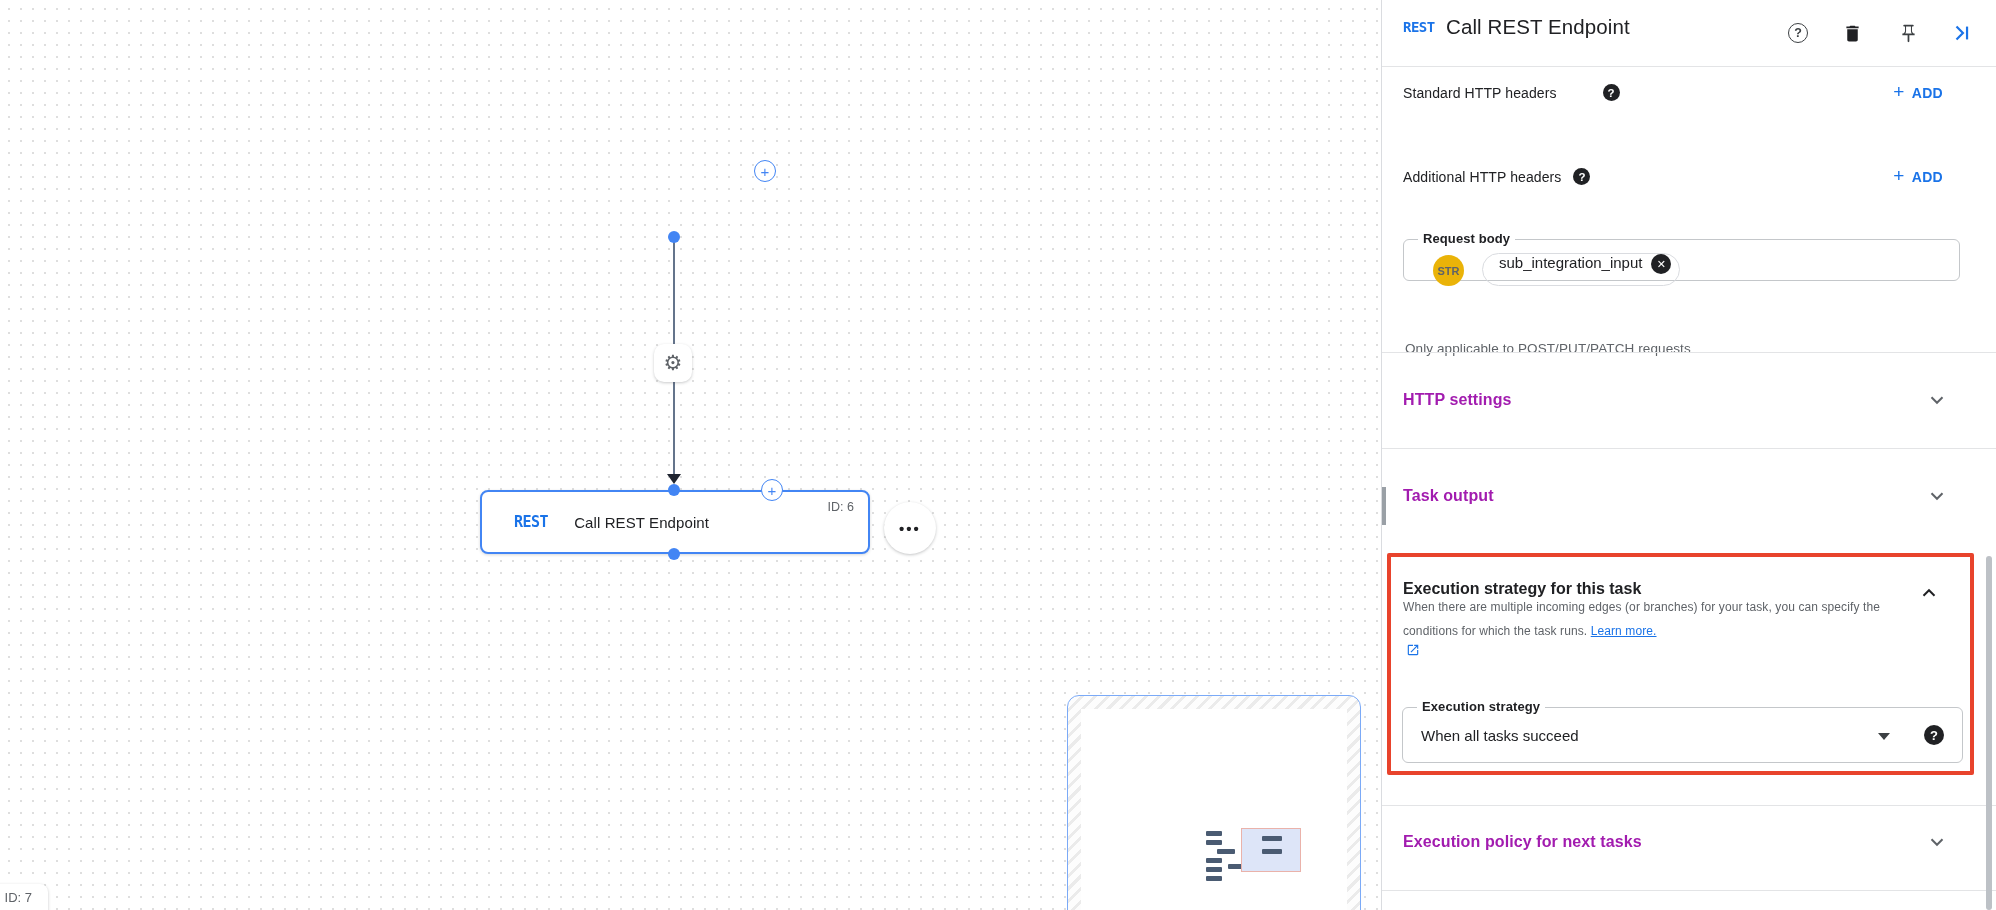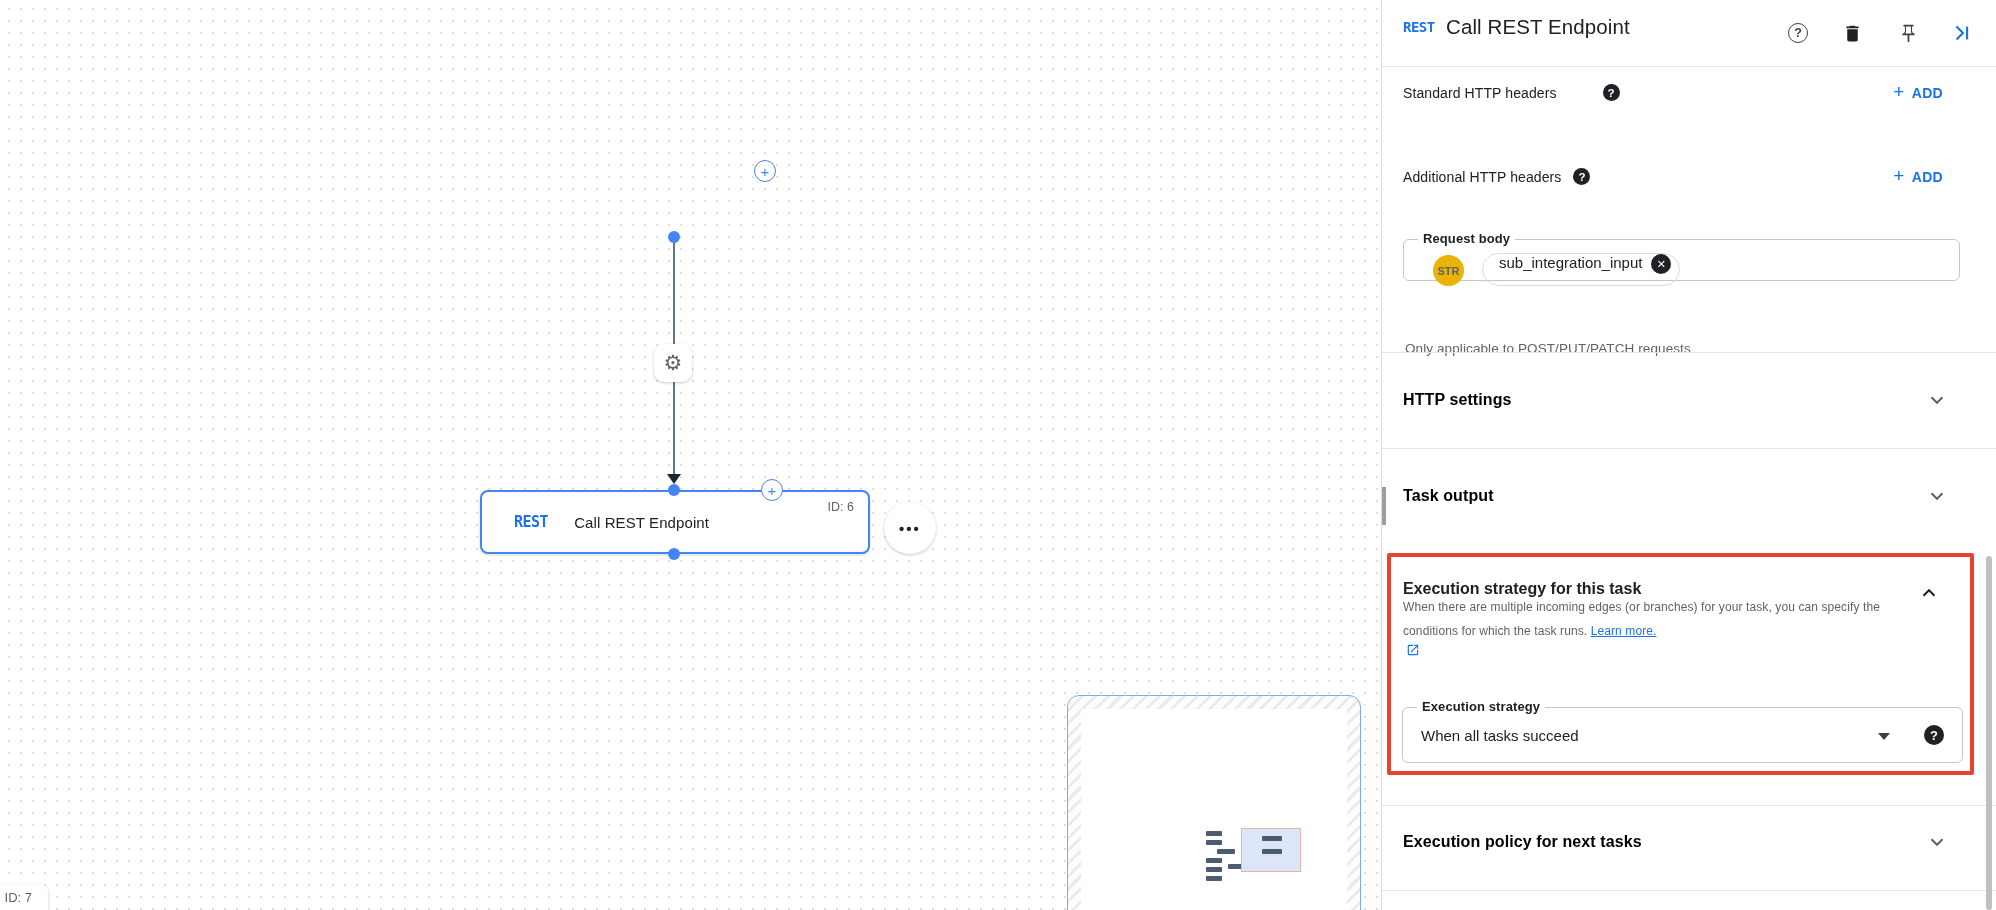--- a/index.html
+++ b/index.html
@@ -78,21 +78,21 @@
     background:#eab308; color:#5f6368; font-size:11px; font-weight:bold; display:flex; align-items:center; justify-content:center; }
   .value-pill { position:absolute; left:78px; top:13px; height:33px; border:1.5px solid #dadce0; border-radius:17px;
     display:flex; padding:0 8px 0 16px; gap:9px; }
   .pill-text { font-size:15px; color:#202124; }
   .pill-x { width:20px; height:20px; border-radius:50%; background:#202124; color:#fff; font-size:11px;
     display:flex; align-items:center; justify-content:center; cursor:pointer; }
   .helper-text { position:absolute; left:23px; top:308px; font-size:13.5px; color:#5f6368; letter-spacing:.1px;margin-top:33px; }
 
   .section-row { position:absolute; left:0; width:614px; height:48px; cursor:pointer; }
   .section-title { position:absolute; left:21px; top:50%; transform:translateY(-50%);
-    font-size:16px; font-weight:bold; color:#000000; letter-spacing:.1px; }
+    font-size:16px; font-weight:bold; color:#a21caf; letter-spacing:.1px; }
   .section-chev { position:absolute; right:48px; top:50%; transform:translateY(-50%); }
 
   .left-scroll { position:absolute; left:0; top:487px; width:4px; height:38px; background:#9aa0a6; }
   .v-scrollbar { position:absolute; right:4px; top:556px; width:6px; height:354px; background:#bdc1c6; border-radius:3px; }
 
   .highlight-box { position:absolute; left:5px; top:553px; width:587px; height:222px;
     border:4px solid #e8432c; border-radius:2px; pointer-events:none; }
   .es-title { position:absolute; left:21px; top:580px; font-size:16px; font-weight:bold; color:#202124; }
   .es-chev { position:absolute; right:56px; top:582px; cursor:pointer; }
   .es-desc { position:absolute; left:21px; top:596px; width:534px; font-size:12px; line-height:23.5px; color:#5f6368; letter-spacing:.1px; }

